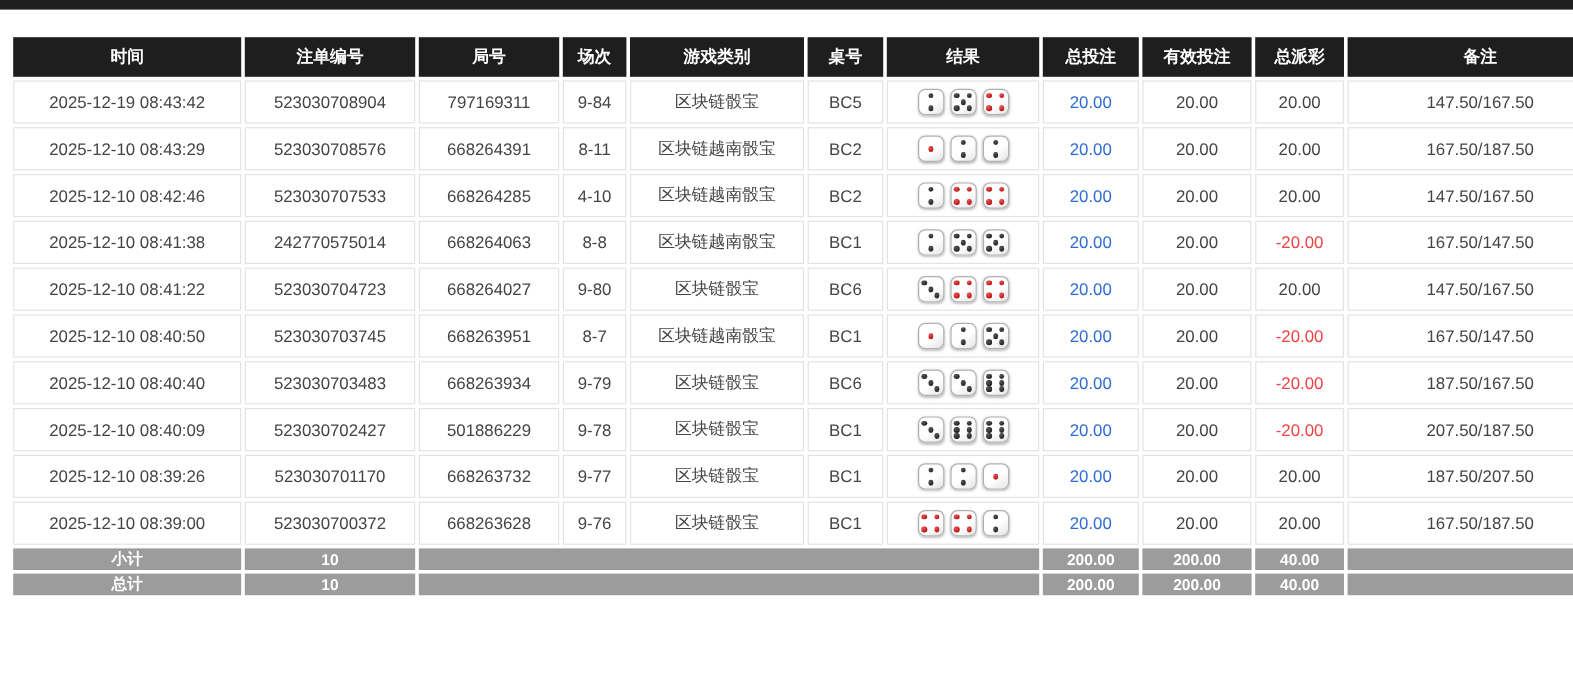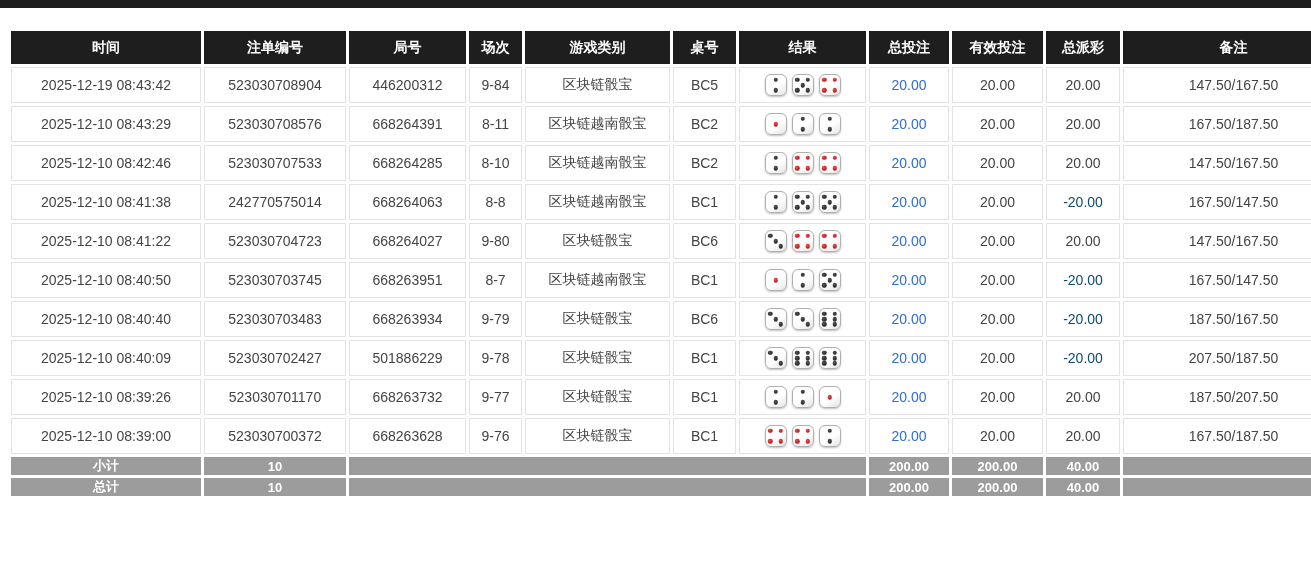--- a/index.html
+++ b/index.html
@@ -39,21 +39,21 @@
   }
   .report-table tr.footer-row td {
     background: #9c9c9c;
     border: none;
     color: #ffffff;
     font-weight: bold;
     height: 17px;
     font-size: 13px;
   }
   td.bet-blue { color: #2f6cd5; }
-  td.payout-neg { color: #0c4a6e; }
+  td.payout-neg { color: #ef4444; }
   .dice-wrap {
     display: flex; justify-content: center; align-items: center; gap: 5px;
   }
   .die {
     position: relative;
     width: 22px; height: 22px;
     background: linear-gradient(145deg, #ffffff 55%, #e4e4e4);
     border: 1px solid #b0b0b0;
     border-radius: 6px;
     box-shadow: 0 1px 2px rgba(0,0,0,0.25), inset 0 1px 1px #ffffff;
@@ -98,21 +98,21 @@
       <th>总投注</th>
       <th>有效投注</th>
       <th>总派彩</th>
       <th>备注</th>
     </tr>
   </thead>
   <tbody>
       <tr>
     <td>2025-12-19 08:43:42</td>
     <td>523030708904</td>
-    <td>446200312</td>
+    <td>797169311</td>
     <td>9-84</td>
     <td>区块链骰宝</td>
     <td>BC5</td>
     <td>
           <div class="dice-wrap">
             <div class="die">
               <span class="pip black" style="left: 50%; top: 24%;"></span>
               <span class="pip black" style="left: 50%; top: 76%;"></span>
             </div>
             <div class="die">
@@ -159,21 +159,21 @@
         </td>
     <td class="bet-blue">20.00</td>
     <td>20.00</td>
     <td>20.00</td>
     <td>167.50/187.50</td>
   </tr>
       <tr>
     <td>2025-12-10 08:42:46</td>
     <td>523030707533</td>
     <td>668264285</td>
-    <td>8-10</td>
+    <td>4-10</td>
     <td>区块链越南骰宝</td>
     <td>BC2</td>
     <td>
           <div class="dice-wrap">
             <div class="die">
               <span class="pip black" style="left: 50%; top: 24%;"></span>
               <span class="pip black" style="left: 50%; top: 76%;"></span>
             </div>
             <div class="die">
               <span class="pip red" style="left: 24%; top: 24%;"></span>

